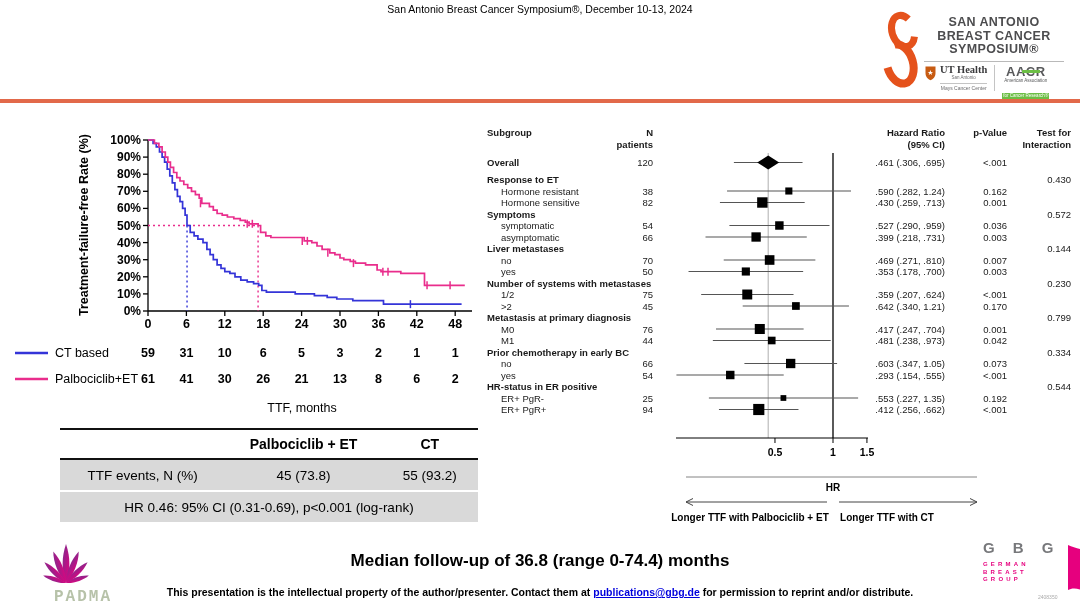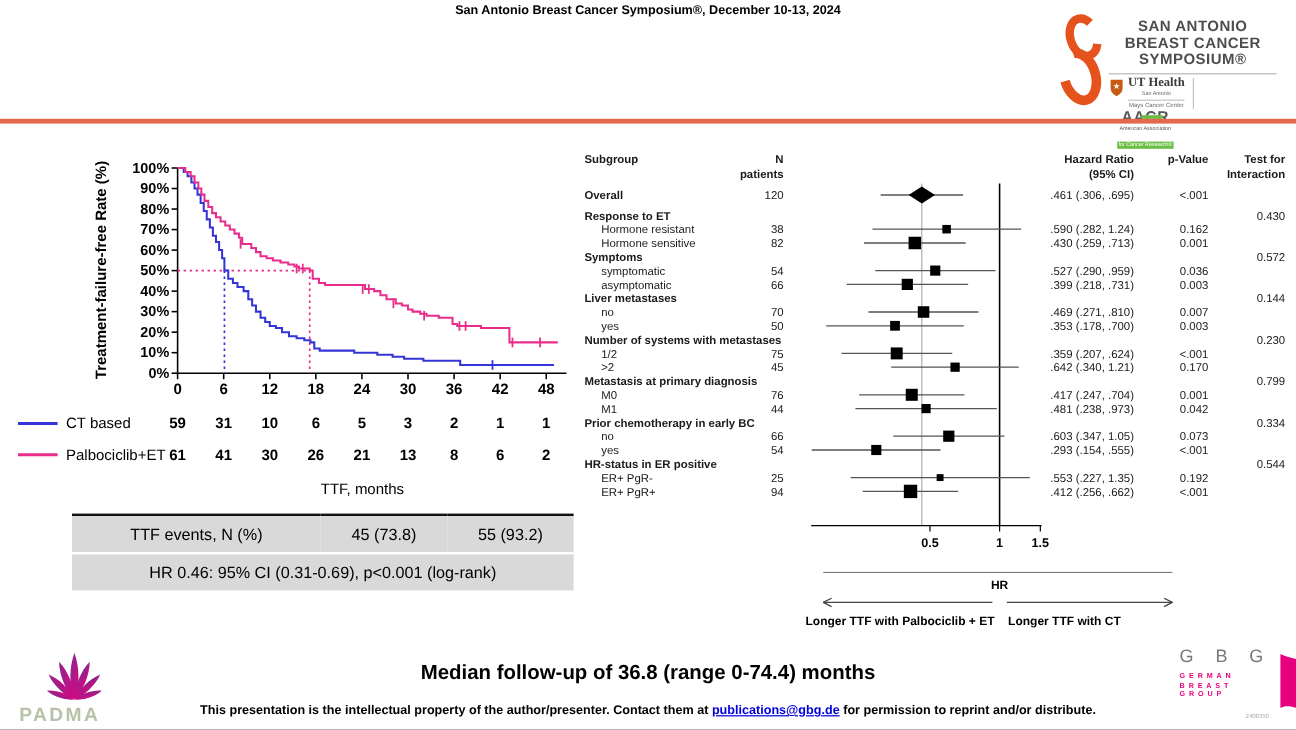--- a/index.html
+++ b/index.html
@@ -1,29 +1,29 @@
 <!DOCTYPE html>
 <html><head>
 <meta charset="utf-8">
 <style>
   html,body{margin:0;padding:0;background:#888;}
   .slide{position:relative;width:1080px;height:608px;background:#ffffff;overflow:hidden;
          font-family:"Liberation Sans", sans-serif;color:#111;}
   .conf-header{position:absolute;top:3px;left:0;width:100%;text-align:center;
-               font-size:10.5px;font-weight:bold;color:#000;}
+               font-size:10.5px;font-weight:normal;color:#000;}
   .page-title{position:absolute;top:30px;left:54px;font-size:37px;font-weight:bold;color:#000;margin:0;letter-spacing:0.5px;}
   .orange-divider{position:absolute;top:99px;left:0;width:1080px;height:4px;background:#E2694A;}
 
   
   .sabcs{position:absolute;left:878px;top:10px;width:186px;height:84px;display:flex;text-align:center;}
   .sabcs-ribbon{flex:0 0 46px;}
   .sabcs-right{flex:1;padding-top:6px;}
   .sabcs-line{font-size:12.5px;font-weight:600;color:#4D4D4F;letter-spacing:0.4px;line-height:13.5px;white-space:nowrap;}
   .sabcs-line.ind{margin-left:0;}
-  .sabcs-partners{margin-top:4px;border-top:1px solid #b9b9b9;padding-top:3px;display:flex;align-items:flex-start;flex-direction:column;}
+  .sabcs-partners{margin-top:4px;border-top:1px solid #b9b9b9;padding-top:3px;display:flex;align-items:flex-start;}
   .ut{display:flex;align-items:flex-start;padding-right:7px;border-right:1px solid #c4c4c4;}
   .ut-texts{margin-left:3px;}
   .ut-name{font-family:"Liberation Serif", serif;font-size:10.5px;font-weight:bold;color:#3a3a3c;line-height:10px;}
   .ut-city{font-size:4.5px;color:#6b6b6d;line-height:6px;}
   .ut-center{font-size:5px;color:#6b6b6d;border-top:1px solid #c4c4c4;margin-top:2px;padding-top:1px;white-space:nowrap;}
   .aacr{padding-left:7px;position:relative;}
   .aacr-word{font-size:13px;font-weight:bold;color:#58595B;letter-spacing:0.5px;line-height:13px;position:relative;}
   .aacr-bar{position:absolute;top:5px;left:27px;width:18px;height:3px;background:#6CBE45;}
   .aacr-l1{font-size:4.5px;color:#58595B;line-height:5.5px;white-space:nowrap;}
   .aacr-l2{font-size:4.5px;color:#ffffff;background:#6CBE45;line-height:6px;display:inline-block;padding:0 1px;white-space:nowrap;}
@@ -44,25 +44,25 @@
   .summary-table .c2{width:156px;}
   .summary-table .c3{width:95px;}
 
   
   .median-followup{position:absolute;top:551px;left:0;width:100%;text-align:center;
                    font-size:17px;font-weight:bold;color:#000;}
   .footer-note{position:absolute;top:586px;left:0;width:100%;text-align:center;
                font-size:10.5px;font-weight:bold;color:#000;}
   .footer-note a{color:#0000DD;text-decoration:underline;}
 
-  .padma{position:absolute;left:16px;top:543px;width:96px;text-align:left;}
+  .padma{position:absolute;left:16px;top:543px;width:96px;text-align:right;font-family:Liberation Mono, monospace;}
   .padma-word{font-size:16px;font-weight:bold;color:#b7c2a9;letter-spacing:2px;margin-top:-4px;}
 
   .gbg{position:absolute;left:983px;top:540px;display:flex;align-items:flex-start;}
-  .gbg-letters{font-size:15px;color:#77787B;letter-spacing:7px;font-weight:400;line-height:16px;white-space:nowrap;}
+  .gbg-letters{font-size:15px;color:#77787B;letter-spacing:7px;font-weight:700;line-height:16px;white-space:nowrap;}
   .gbg-sub{font-size:6px;color:#E6007E;letter-spacing:3.2px;line-height:7.5px;font-weight:bold;white-space:nowrap;}
   .gbg-sub.first{margin-top:5px;}
   .gbg-flag{margin-left:4px;margin-top:2px;}
   .doc-code{position:absolute;left:1038px;top:594px;font-size:5px;color:#aaa;}
 </style>
 </head>
 <body>
 
 <div class="slide">
 
@@ -192,20 +192,25 @@
       <text x="291.6" y="263" text-anchor="middle" font-size="12.5" font-weight="600" font-family="Liberation Sans, sans-serif" fill="#000">21</text>
       <text x="330" y="263" text-anchor="middle" font-size="12.5" font-weight="600" font-family="Liberation Sans, sans-serif" fill="#000">13</text>
       <text x="368.4" y="263" text-anchor="middle" font-size="12.5" font-weight="600" font-family="Liberation Sans, sans-serif" fill="#000">8</text>
       <text x="406.8" y="263" text-anchor="middle" font-size="12.5" font-weight="600" font-family="Liberation Sans, sans-serif" fill="#000">6</text>
       <text x="445.20000000000005" y="263" text-anchor="middle" font-size="12.5" font-weight="600" font-family="Liberation Sans, sans-serif" fill="#000">2</text>
       <text x="292" y="292" text-anchor="middle" font-size="12.5" font-family="Liberation Sans, sans-serif" fill="#000">TTF, months</text>
     </svg>
 
   <table class="summary-table">
     <tbody>
+        <tr class="head-row">
+      <th class="c1"></th>
+      <th class="c2">Palbociclib + ET</th>
+      <th class="c3">CT</th>
+    </tr>
     <tr class="gray">
       <td>TTF events, N (%)</td>
       <td>45 (73.8)</td>
       <td>55 (93.2)</td>
     </tr>
     <tr class="gray">
       <td colspan="3">HR 0.46: 95% CI (0.31-0.69), p&lt;0.001 (log-rank)</td>
     </tr>
   </tbody>
     </table>

